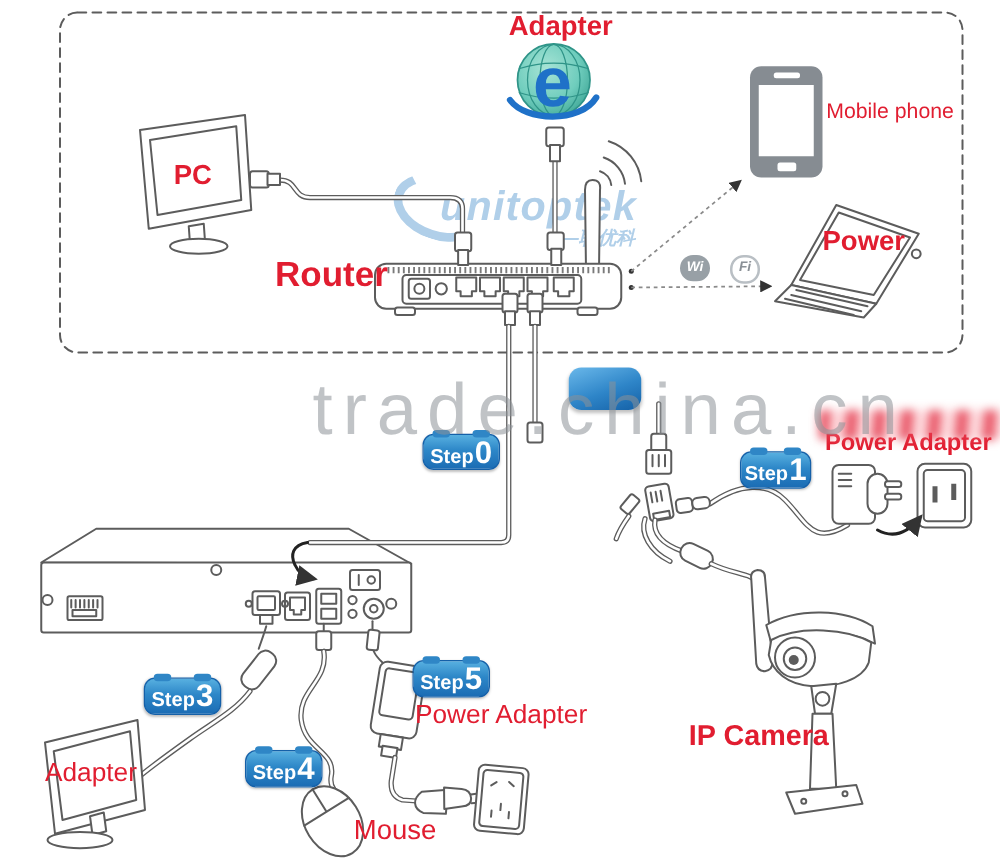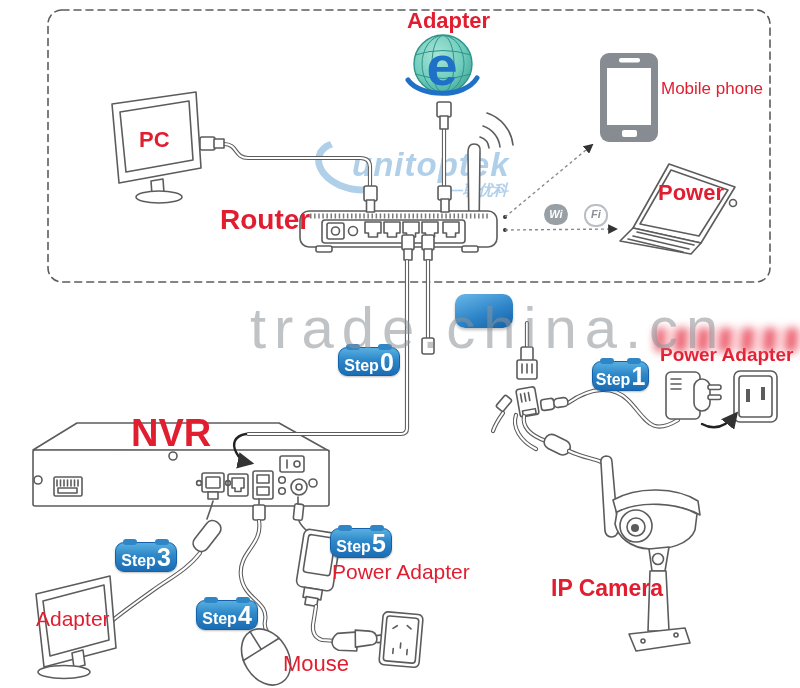--- a/index.html
+++ b/index.html
@@ -336,21 +336,20 @@
     </g>
   </svg>
 
   <div id="blue-box"></div>
 
   <div class="lbl" style="left:407px;top:9px;font-size:22px;font-weight:bold;">Adapter</div>
   <div class="lbl" style="left:139px;top:128px;font-size:22px;font-weight:bold;">PC</div>
   <div class="lbl" style="left:220px;top:205px;font-size:28px;font-weight:600;">Router</div>
   <div class="lbl" style="left:661px;top:80px;font-size:17px;font-weight:500;">Mobile phone</div>
   <div class="lbl" style="left:658px;top:181px;font-size:22px;font-weight:600;">Power</div>
-  <div class="lbl" style="left:131px;top:414px;font-size:38px;font-weight:bold;">NVR</div>
   <div class="lbl" style="left:36px;top:608px;font-size:21px;font-weight:500;">Adapter</div>
   <div class="lbl" style="left:283px;top:652px;font-size:22px;font-weight:500;">Mouse</div>
   <div class="lbl" style="left:332px;top:561px;font-size:21px;font-weight:500;">Power Adapter</div>
   <div class="lbl" style="left:660px;top:345px;font-size:19px;font-weight:600;">Power Adapter</div>
   <div class="lbl" style="left:551px;top:576px;font-size:23px;font-weight:600;">IP Camera</div>
 
   <div class="badge" style="left:338px;top:347px;height:29px;">
     <span class="pre">Step</span>
       <span class="num">0</span>
   </div>

